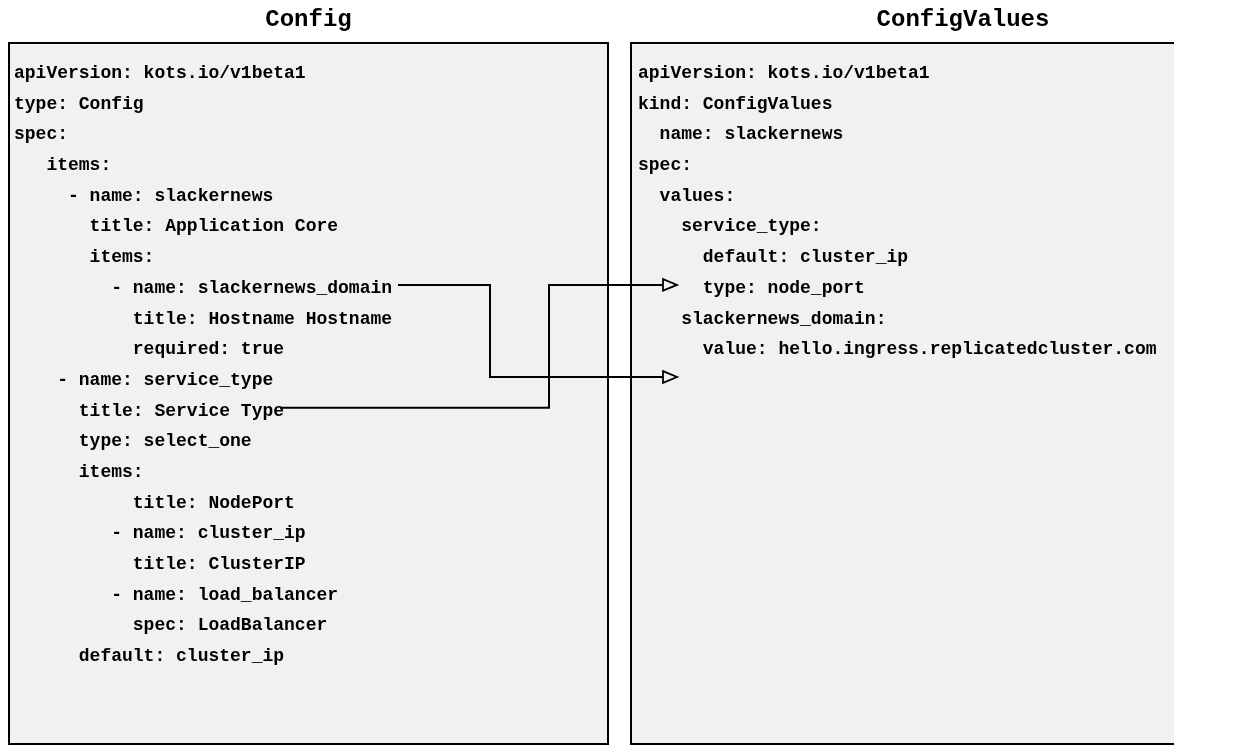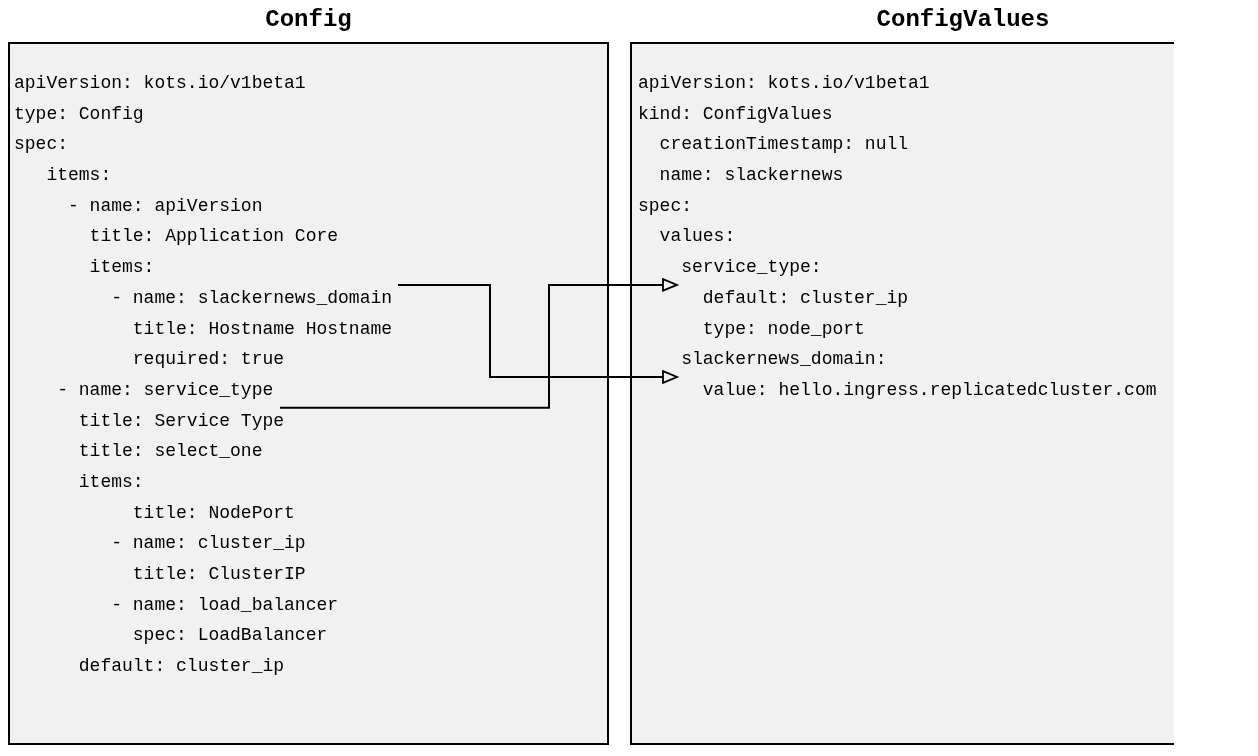--- a/index.html
+++ b/index.html
@@ -27,24 +27,24 @@
   }
   .panel-title.left  { left: 8px;   width: 601px; }
   .panel-title.right { left: 656px; width: 614px; }
   .panel {
     position: absolute;
     top: 42px;
     height: 703px;
     box-sizing: border-box;
     background: #f1f1f2;
     border: 2px solid #000000;
-    padding-top: 24px;
+    padding-top: 14px;
     color: #000000;
     font-size: 18px;
-    font-weight: normal;
+    font-weight: bold;
     line-height: 30.7px;
   }
   .panel.left  { left: 8px;   width: 601px; padding-left: 4px; }
   .panel.right { left: 630px; width: 614px; padding-left: 6px; }
   .code-line {
     white-space: pre;
     height: 30.7px;
     overflow: visible;
   }
   svg.connectors {
@@ -63,42 +63,41 @@
 
   <div class="panel-title left">Config</div>
 
   <div class="panel-title right">ConfigValues</div>
 
   <div class="panel left">
     <div class="code-line">apiVersion: kots.io/v1beta1</div>
     <div class="code-line">type: Config</div>
     <div class="code-line">spec:</div>
     <div class="code-line">   items:</div>
-    <div class="code-line">     - name: apiVersion</div>
+    <div class="code-line">     - name: slackernews</div>
     <div class="code-line">       title: Application Core</div>
     <div class="code-line">       items:</div>
     <div class="code-line">         - name: slackernews_domain</div>
     <div class="code-line">           title: Hostname Hostname</div>
     <div class="code-line">           required: true</div>
     <div class="code-line">    - name: service_type</div>
     <div class="code-line">      title: Service Type</div>
-    <div class="code-line">      title: select_one</div>
+    <div class="code-line">      type: select_one</div>
     <div class="code-line">      items:</div>
     <div class="code-line">           title: NodePort</div>
     <div class="code-line">         - name: cluster_ip</div>
     <div class="code-line">           title: ClusterIP</div>
     <div class="code-line">         - name: load_balancer</div>
     <div class="code-line">           spec: LoadBalancer</div>
     <div class="code-line">      default: cluster_ip</div>
   </div>
 
   <div class="panel right">
     <div class="code-line">apiVersion: kots.io/v1beta1</div>
     <div class="code-line">kind: ConfigValues</div>
-    <div class="code-line">  creationTimestamp: null</div>
     <div class="code-line">  name: slackernews</div>
     <div class="code-line">spec:</div>
     <div class="code-line">  values:</div>
     <div class="code-line">    service_type:</div>
     <div class="code-line">      default: cluster_ip</div>
     <div class="code-line">      type: node_port</div>
     <div class="code-line">    slackernews_domain:</div>
     <div class="code-line">      value: hello.ingress.replicatedcluster.com</div>
   </div>
 

